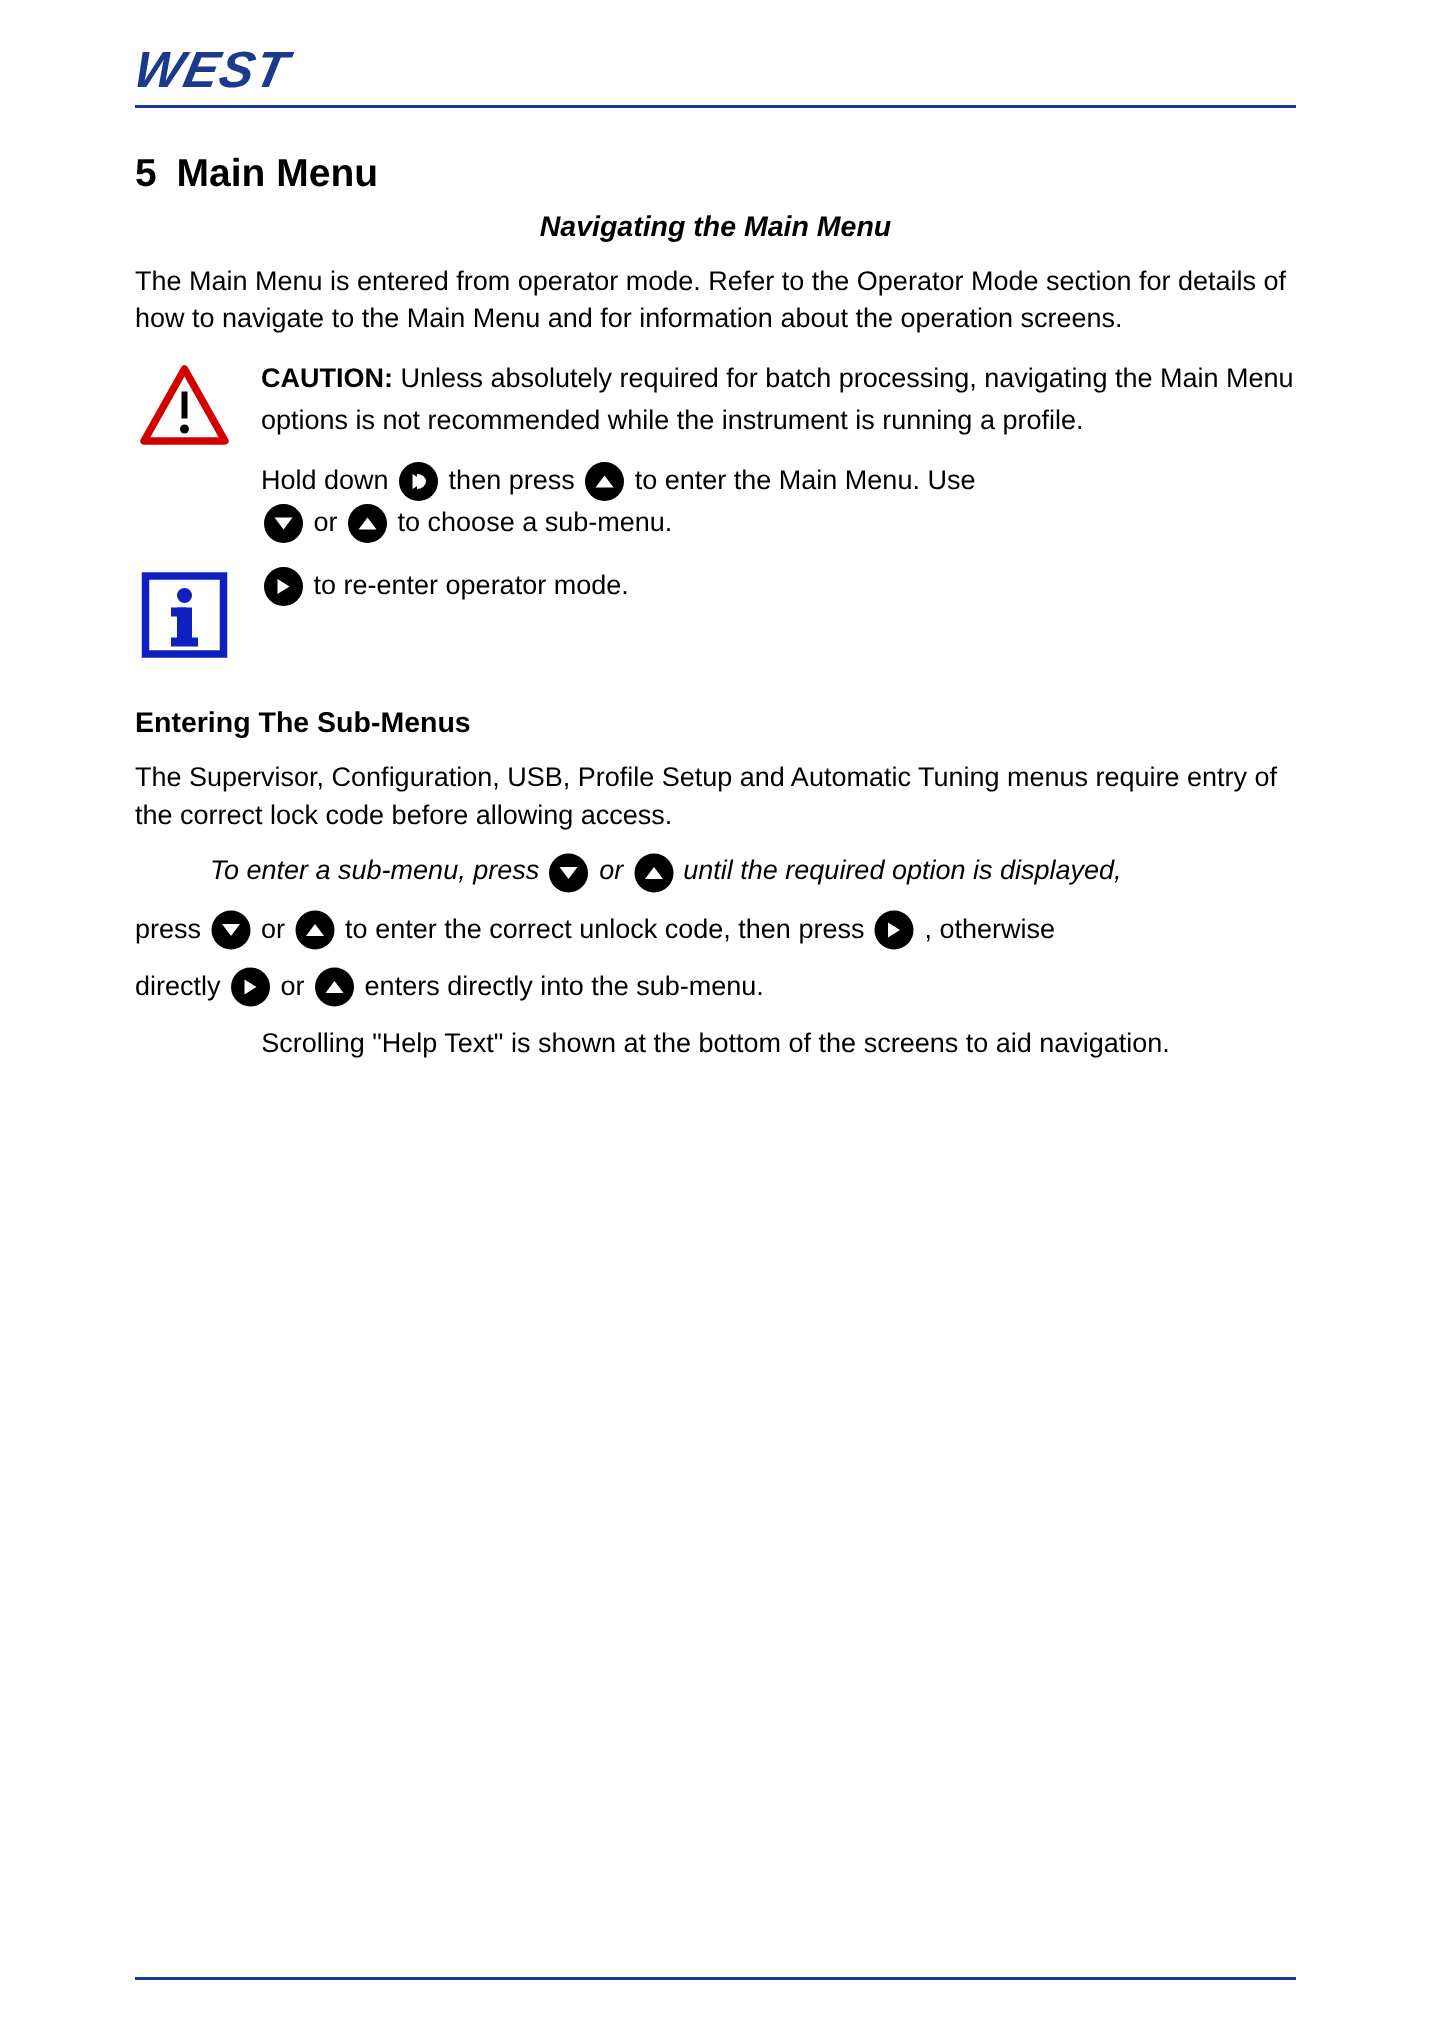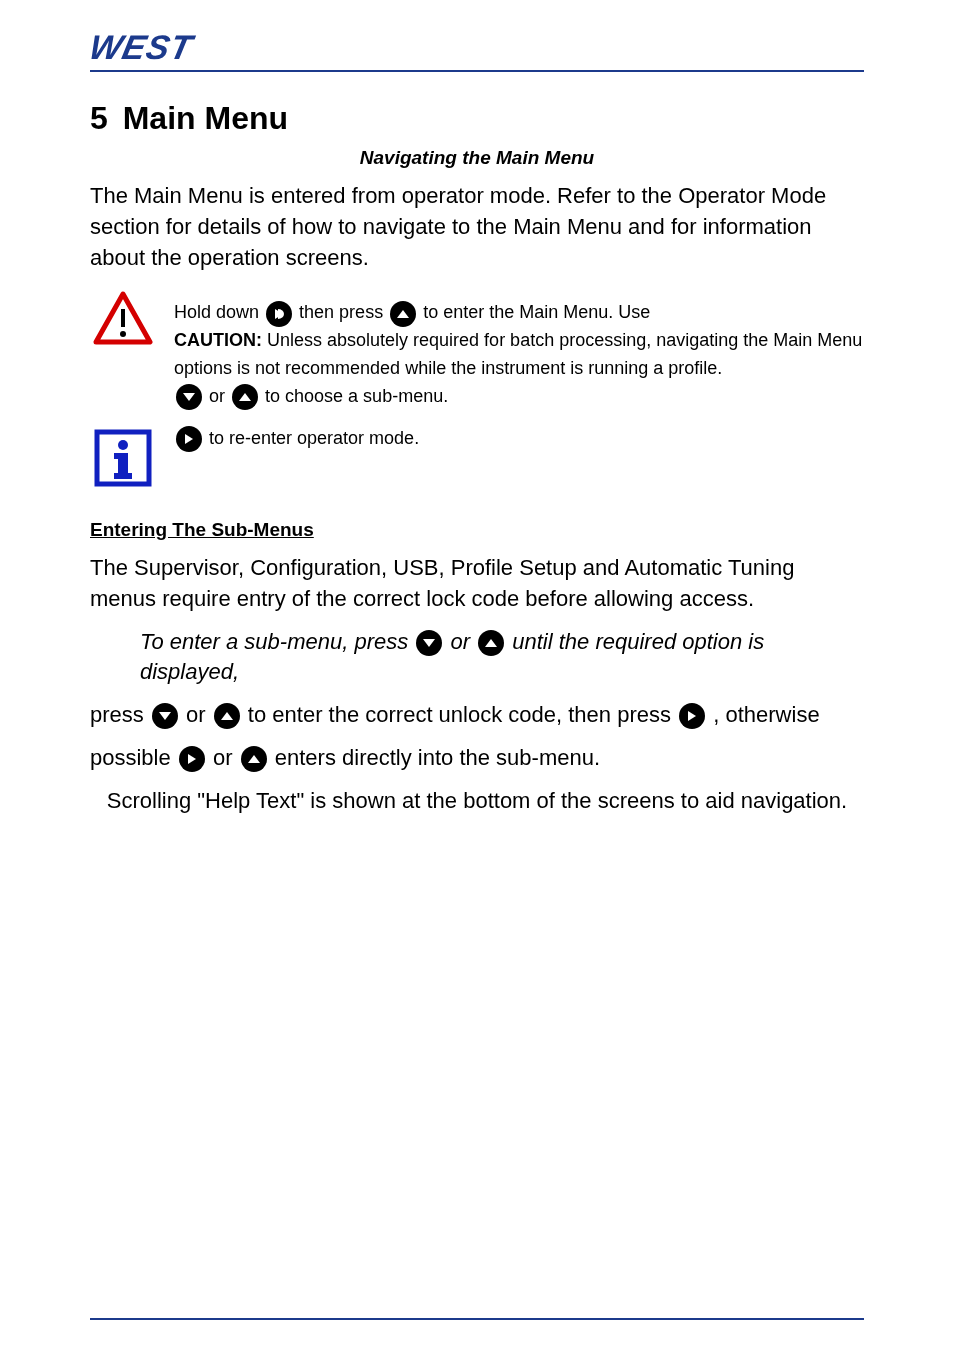--- a/index.html
+++ b/index.html
@@ -33,39 +33,38 @@
     font-weight: 800;
     font-style: italic;
     font-size: 34px;
     letter-spacing: 1px;
     color: #1c3a8c;
     line-height: 1;
     transform: skewX(-12deg);
     display: inline-block;
   }
   .h1 {
-    font-size: 32px;
+    font-size: 26px;
     font-weight: bold;
     margin: 28px 0 4px 0;
   }
   .h2 {
     font-size: 19px;
     font-weight: bold;
     font-style: italic;
     margin: 10px 0 10px 0;
     text-align: center;
   }
   .h3 {
     font-size: 19px;
     font-weight: bold;
     margin: 28px 0 8px 0;
-    text-decoration: underline;
   }
   .para {
-    font-size: 22px;
+    font-size: 18px;
     line-height: 1.4;
     margin: 12px 0;
   }
   .callout {
     display: flex;
     align-items: flex-start;
     gap: 18px;
     margin: 14px 0;
   }
   .callout .icon-col {
@@ -130,38 +129,38 @@
     <div class="icon-col">
       <span>
         <svg width="60" height="54" viewBox="0 0 60 54">
           <polygon points="30,3 57,51 3,51" fill="none" stroke="#d40000" stroke-width="5" stroke-linejoin="round"></polygon>
           <rect x="28" y="18" width="4" height="18" fill="#000"></rect>
           <circle cx="30" cy="43" r="3" fill="#000"></circle>
         </svg>
       </span>
     </div>
     <div class="text-col">
+      <div>
+        <span class="bold">CAUTION:</span><span> Unless absolutely required for batch processing, navigating the Main Menu options is not recommended while the instrument is running a profile.</span>
+      </div>
       <div style="margin-top:12px">
         <span>Hold down </span>
         <span class="inline-icon">
           <svg width="14" height="14" viewBox="0 0 14 14">
               <path d="M4 2 L4 12 A6 5 0 0 0 4 2 Z" fill="#fff" transform="translate(2,0)"></path>
               <path d="M3 2 L3 12 L11 7 Z" fill="#fff"></path>
             </svg>
         </span>
         <span> then press </span>
         <span class="inline-icon">
           <svg width="14" height="10" viewBox="0 0 14 10">
               <path d="M7 1 L13 9 L1 9 Z" fill="#fff"></path>
             </svg>
         </span>
         <span> to enter the Main Menu. Use</span>
-      </div>
-      <div>
-        <span class="bold">CAUTION:</span><span> Unless absolutely required for batch processing, navigating the Main Menu options is not recommended while the instrument is running a profile.</span>
       </div>
       <div>
         <span class="inline-icon">
           <svg width="14" height="10" viewBox="0 0 14 10">
               <path d="M1 1 L13 1 L7 9 Z" fill="#fff"></path>
             </svg>
         </span>
         <span> or </span>
         <span class="inline-icon">
           <svg width="14" height="10" viewBox="0 0 14 10">
@@ -234,21 +233,21 @@
     <span> to enter the correct unlock code, then press </span>
     <span class="inline-icon">
       <svg width="14" height="14" viewBox="0 0 14 14">
           <path d="M3 2 L3 12 L11 7 Z" fill="#fff"></path>
         </svg>
     </span>
     <span>, otherwise</span>
   </div>
 
   <div class="para" style="margin-top:0;">
-    <span>possible </span>
+    <span>directly </span>
     <span class="inline-icon">
       <svg width="14" height="14" viewBox="0 0 14 14">
           <path d="M3 2 L3 12 L11 7 Z" fill="#fff"></path>
         </svg>
     </span>
     <span> or </span>
     <span class="inline-icon">
       <svg width="14" height="10" viewBox="0 0 14 10">
           <path d="M7 1 L13 9 L1 9 Z" fill="#fff"></path>
         </svg>

